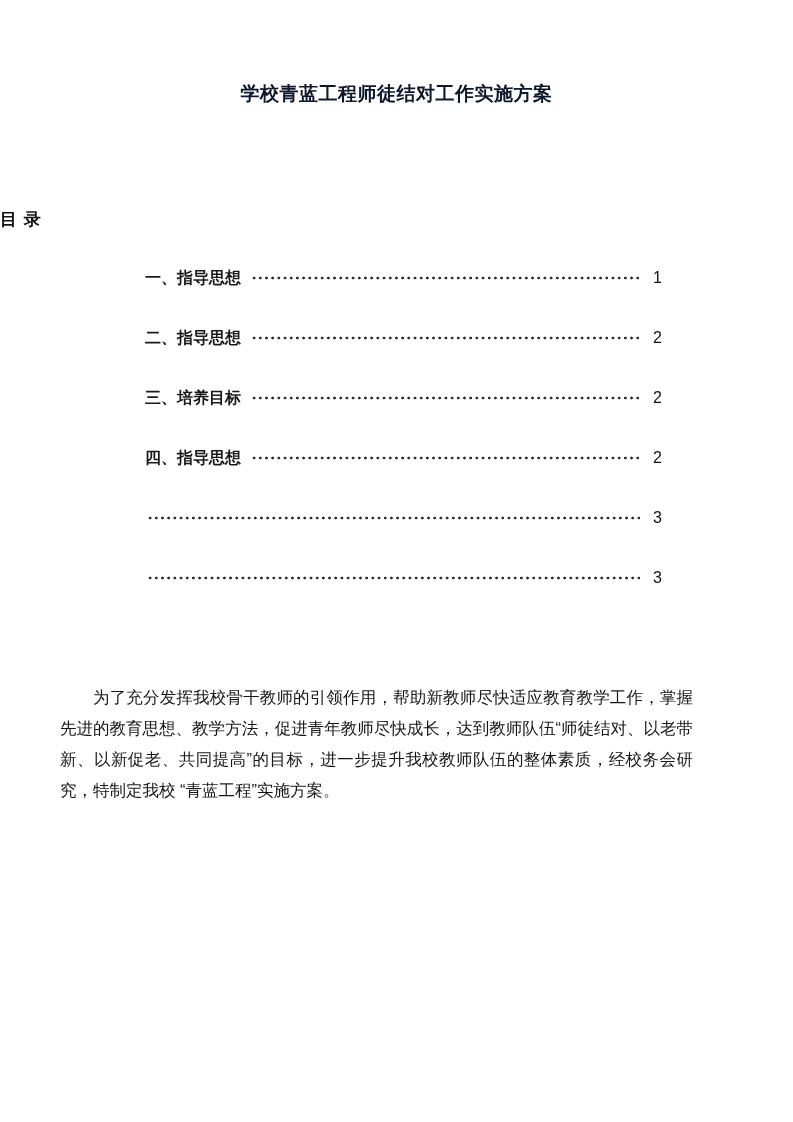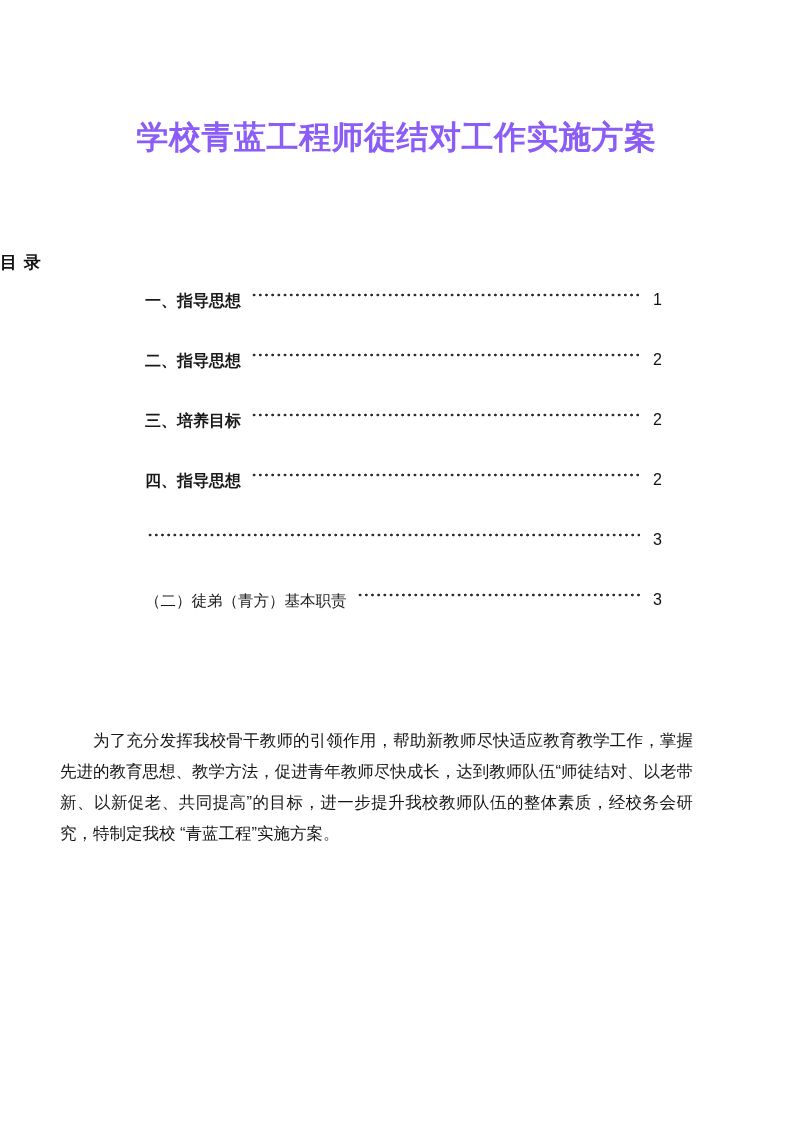--- a/index.html
+++ b/index.html
@@ -11,44 +11,44 @@
     position: relative;
     width: 793px;
     height: 1122px;
     background: #ffffff;
     overflow: hidden;
     font-family: "Liberation Sans", "DejaVu Sans", sans-serif;
     color: #1a1a1a;
   }
   .doc-title {
     margin: 0;
-    padding-top: 116px;
+    padding-top: 73px;
     text-align: center;
-    font-size: 32px;
+    font-size: 19px;
     line-height: 42px;
     font-weight: 700;
     letter-spacing: 0.5px;
-    color: #8b5cf6;
+    color: #0f172a;
   }
   .toc-heading {
     margin-top: 93px;
     text-align: left;
     font-size: 17px;
     line-height: 24px;
     font-weight: 700;
     letter-spacing: 1px;
     color: #111;
   }
   .toc-list {
     margin: 16px 0 0 145px;
     width: 517px;
   }
   .toc-row {
     display: flex;
-    align-items: flex-start;
+    align-items: center;
     height: 60px;
     font-size: 16px;
     font-weight: 700;
     cursor: pointer;
     gap: 8px;
   }
   .toc-row.sub {
     font-weight: 400;
     font-size: 15.5px;
   }
@@ -109,21 +109,20 @@
       <div class="toc-row">
         <span class="toc-label">四、指导思想</span>
         <span class="toc-leader"></span>
         <span class="toc-page">2</span>
       </div>
       <div class="toc-row sub">
         <span class="toc-leader"></span>
         <span class="toc-page">3</span>
       </div>
       <div class="toc-row sub">
-        <span class="toc-label">（二）徒弟（青方）基本职责</span>
         <span class="toc-leader"></span>
         <span class="toc-page">3</span>
       </div>
     </nav>
 
   <p class="body-paragraph">为了充分发挥我校骨干教师的引领作用，帮助新教师尽快适应教育教学工作，掌握先进的教育思想、教学方法，促进青年教师尽快成长，达到教师队伍“师徒结对、以老带新、以新促老、共同提高”的目标，进一步提升我校教师队伍的整体素质，经校务会研究，特制定我校 “青蓝工程”实施方案。</p>
 
 </div>
 
 </body></html>

